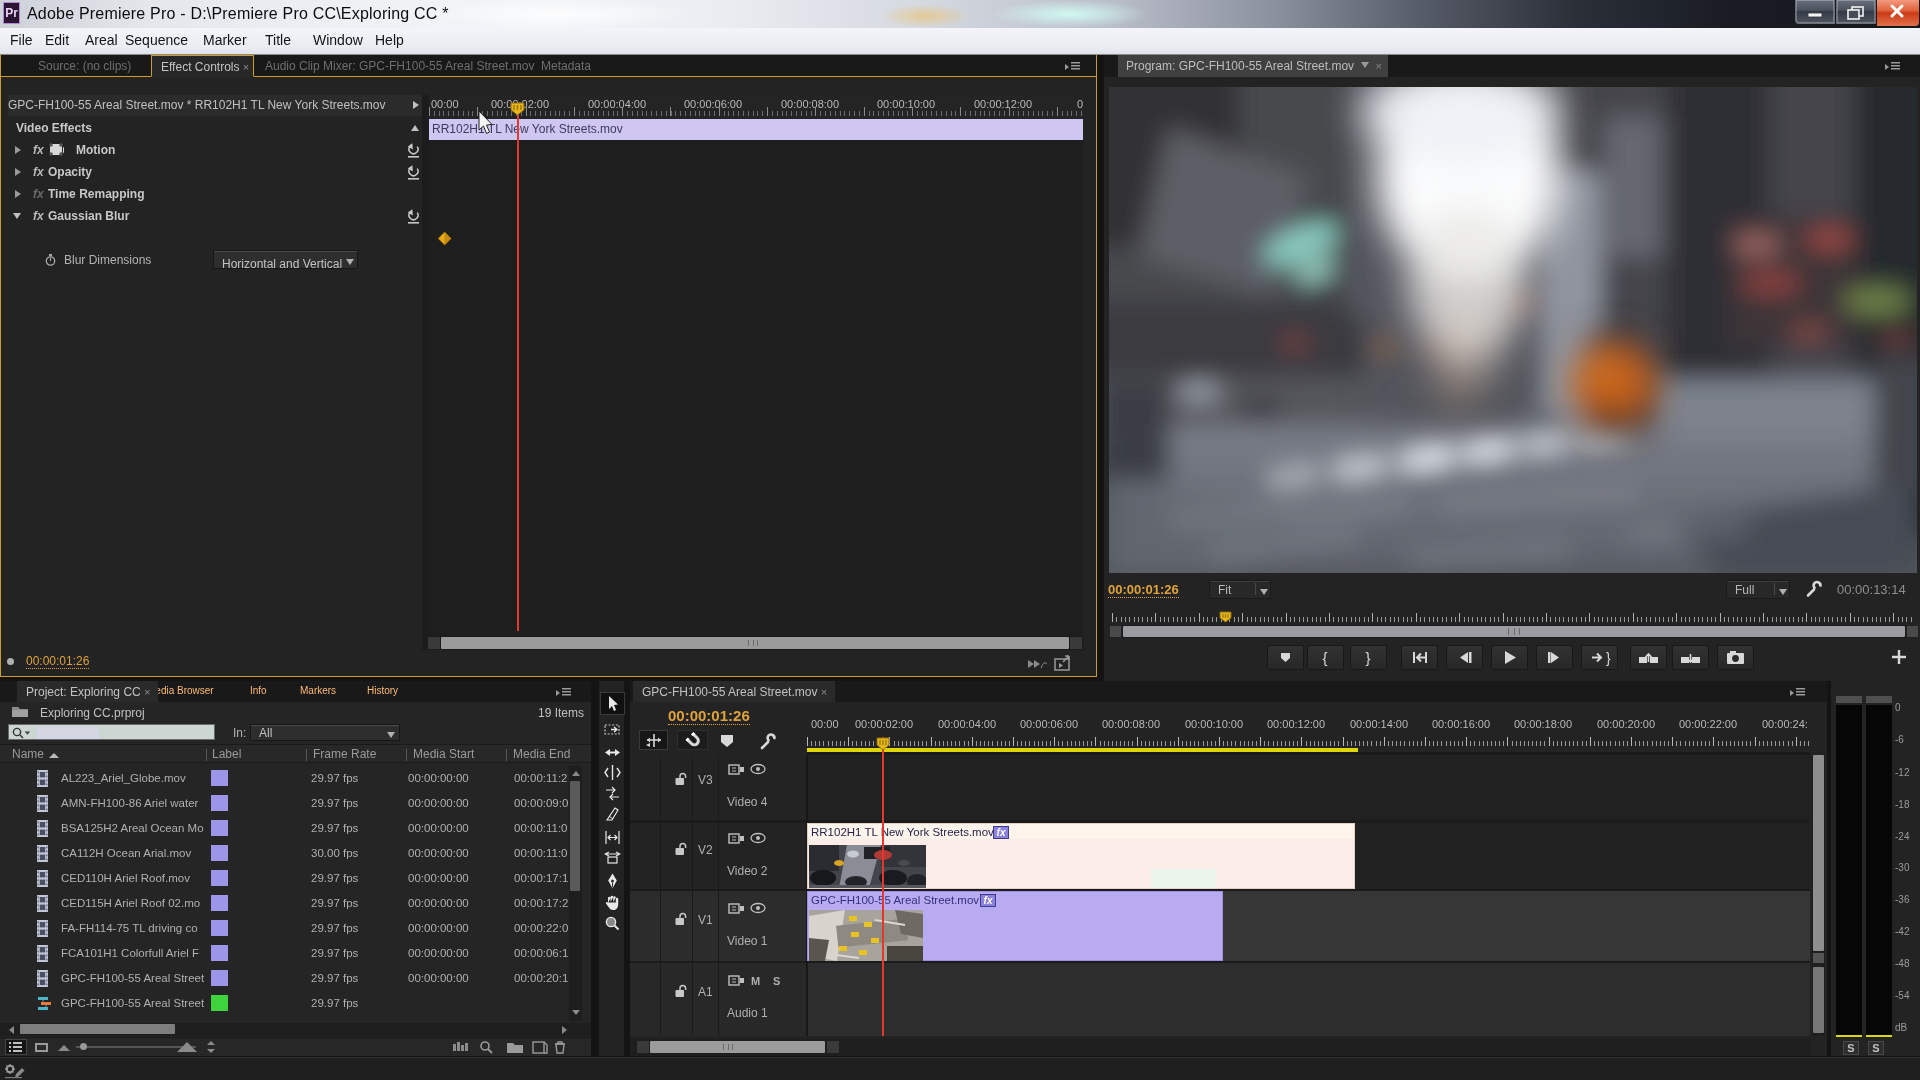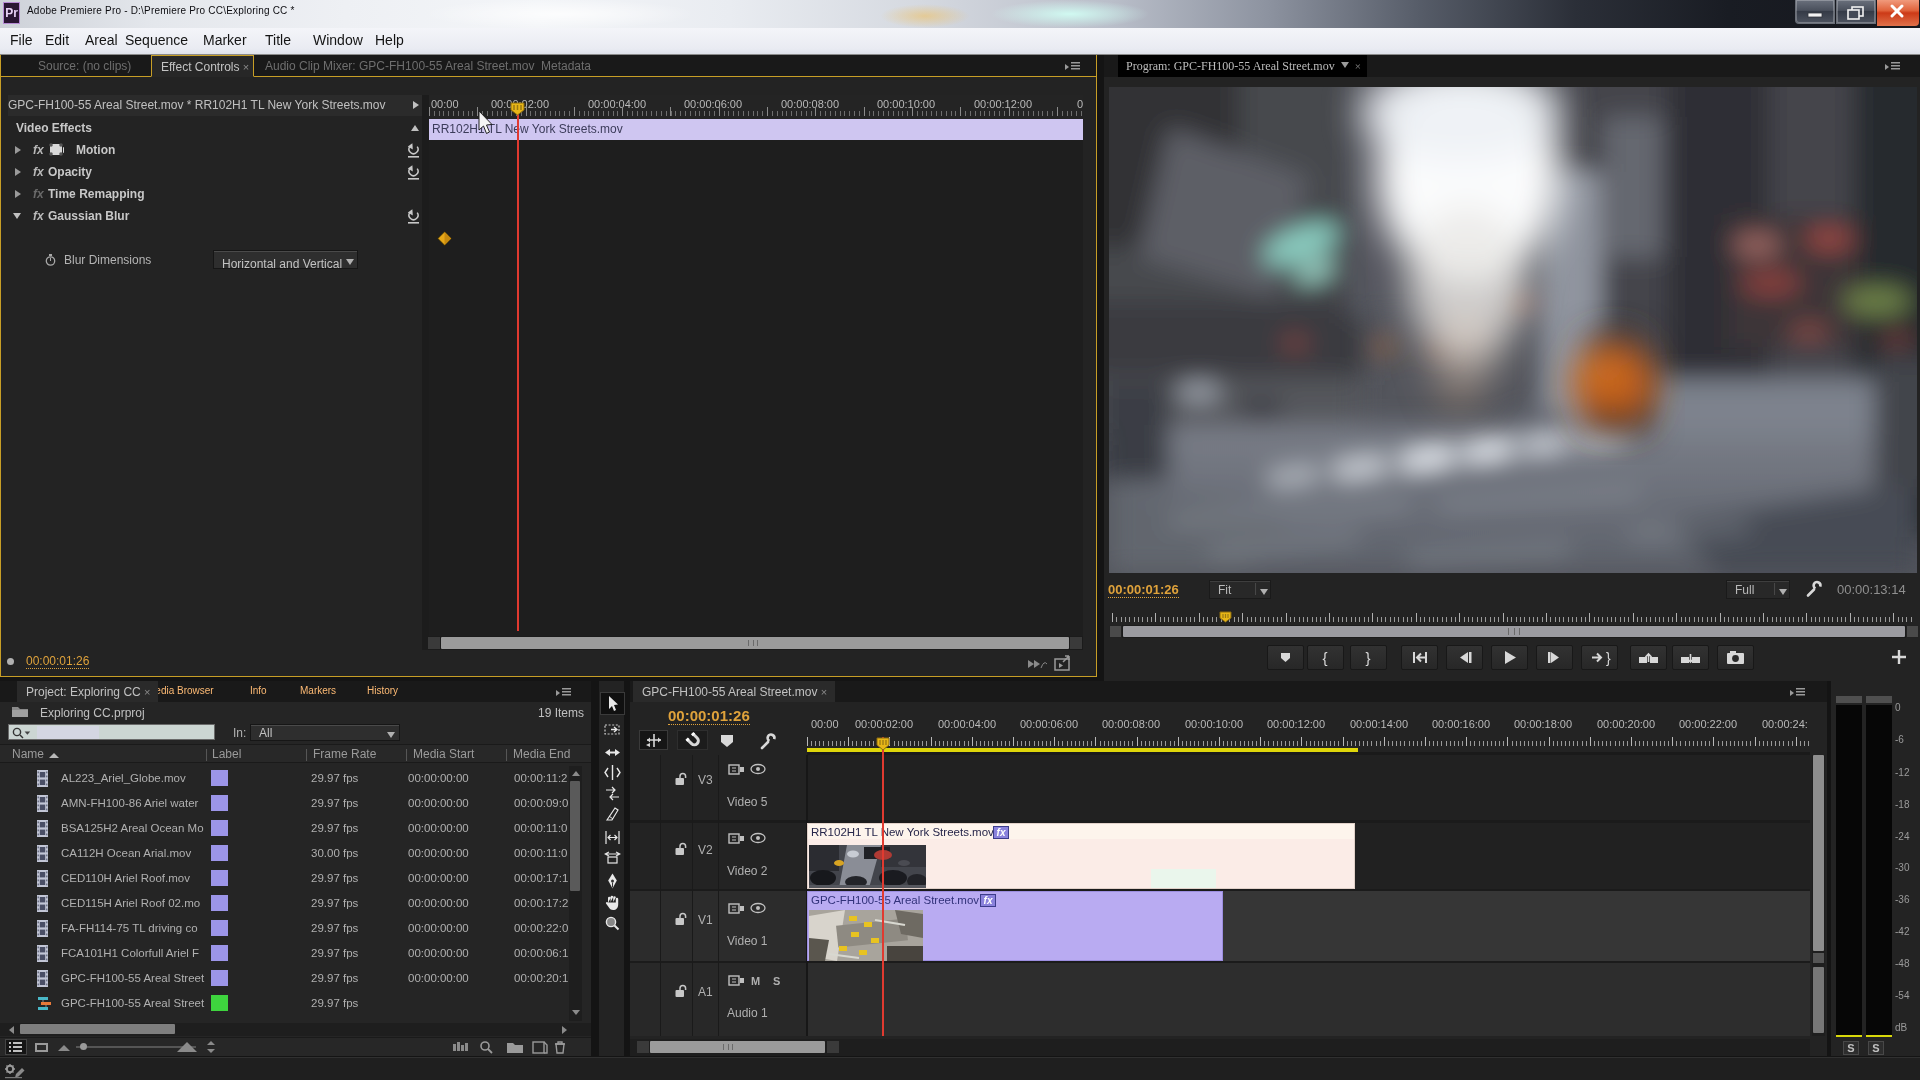--- a/index.html
+++ b/index.html
@@ -6,21 +6,21 @@
 html,body{width:1920px;height:1080px;overflow:hidden;background:#141414;font-family:"Liberation Sans",sans-serif;}
 .abs{position:absolute;}
 #stage{position:relative;width:1920px;height:1080px;}
 
 #titlebar{left:0;top:0;width:1920px;height:28px;
 background:linear-gradient(to right,#cdd1d8 0%,#e4e7ec 8%,#eef0f4 18%,#f3f5f8 28%,#e9ecf1 38%,#d5d9e0 48%,#b9bec9 58%,#8d93a0 66%,#565c68 74%,#2b2f38 82%,#191c23 90%,#15171d 100%);}
 #titlebar .glow1{left:990px;top:0;width:160px;height:28px;background:radial-gradient(ellipse at center,rgba(210,255,245,.9),rgba(210,255,245,0) 70%);}
 #titlebar .glow2{left:880px;top:4px;width:90px;height:24px;background:radial-gradient(ellipse at center,rgba(240,190,90,.55),rgba(240,190,90,0) 70%);}
 #titlebar .glow3{left:430px;top:0;width:260px;height:28px;background:radial-gradient(ellipse at center,rgba(255,255,255,.8),rgba(255,255,255,0) 75%);}
 #pricon{left:3px;top:2px;width:17px;height:22px;background:#2a1633;border:1px solid #b68ad4;color:#e9d3f7;font-size:12px;font-weight:bold;text-align:center;line-height:20px;}
-#title-text{left:27px;top:5px;font-size:10px;color:#0c0c10;letter-spacing:0.2px;}
+#title-text{left:27px;top:5px;font-size:16px;color:#0c0c10;letter-spacing:0.2px;}
 
 .winbtn{top:0;height:24px;border:1px solid #6a6f78;border-top:none;background:linear-gradient(#6a707c 0%,#4a505c 45%,#353b47 50%,#4d535f 100%);box-shadow:inset 0 0 0 1px rgba(255,255,255,.25);}
 #btn-min{left:1795px;width:40px;border-radius:0 0 0 4px;}
 #btn-max{left:1836px;width:40px;}
 #btn-close{left:1877px;width:42px;border-radius:0 0 4px 0;background:linear-gradient(#f09a7c 0%,#e0633c 40%,#cc3a17 50%,#e0714a 100%);}
 
 #menubar{left:0;top:28px;width:1920px;height:27px;background:linear-gradient(#f4f5f9,#e9ebf2 80%,#dfe2ea);border-bottom:1px solid #8a8a8a;color:#141414;font-size:14px;}
 #menubar span{position:absolute;top:4px;}
 .tab-inactive{color:#6e6e6e;font-size:12px;}
 
@@ -39,21 +39,21 @@
 #ec-ruler{left:0;top:0;width:654px;height:21px;background:#242424;color:#b9b9b9;font-size:11px;}
 #ec-clip{left:0;top:24px;width:654px;height:21px;background:#cfc6f1;color:#3c3c5a;font-size:12px;line-height:20px;}
 #ec-scroll{left:427px;top:581px;width:655px;height:14px;background:#1b1b1b;}
 #ec-status{left:0;top:597px;width:1095px;height:23px;color:#d2a13a;font-size:12px;}
 .hotval{color:#dfa23b;border-bottom:1px dotted #dfa23b;}
 .ddown{position:absolute;background:#2e2e2e;border:1px solid #161616;box-shadow:inset 0 1px 0 #4a4a4a;color:#c2c2c2;font-size:12px;}
 .stopwatch{position:absolute;}
 
 #prog{left:1104px;top:55px;width:816px;height:626px;background:#232323;}
 #prog-tabs{left:0;top:0;width:816px;height:22px;background:#191919;}
-#prog-tab{left:14px;top:0;height:22px;background:#000000;color:#bdbdbd;font-size:12px;padding:4px 6px 0 8px;font-family:Liberation Serif, serif;}
+#prog-tab{left:14px;top:0;height:22px;background:#404040;color:#bdbdbd;font-size:12px;padding:4px 6px 0 8px;}
 .pbtn{position:absolute;top:590px;width:37px;height:25px;background:linear-gradient(#323232,#272727);border:1px solid #181818;border-radius:2px;}
 .pbtn svg{position:absolute;left:0;top:0;}
 .pdd{position:absolute;background:#282828;border:1px solid #1a1a1a;box-shadow:inset 0 1px 0 #3e3e3e;color:#b8b8b8;font-size:12px;height:19px;}
 
 #proj{left:0;top:681px;width:591px;height:375px;background:#252525;}
 #proj-tabs{left:0;top:0;width:591px;height:21px;background:#191919;}
 .ptab{position:absolute;top:4px;font-size:10px;color:#fdba74;}
 #proj-tab-active{left:17px;top:0;height:21px;background:#2a2a2a;color:#c2c2c2;font-size:12px;padding:4px 8px 0 9px;}
 .prow{position:absolute;left:0;width:568px;height:25px;font-size:11.5px;color:#b0b0b0;}
 .prow .nm{position:absolute;left:61px;top:6px;}
@@ -911,21 +911,21 @@
       <span class="track-lab" style="left:68px;top:18px">V3</span>
       <svg class="tl-icon" style="left:98px;top:8px" width="17" height="13">
           <rect x="1" y="2" width="10" height="9" fill="none" stroke="#c0c0c0" stroke-width="1.4"></rect>
           <path d="M4 5 h4 M4 8 h4" stroke="#c0c0c0"></path>
           <rect x="12" y="4" width="4" height="5" fill="#c0c0c0"></rect>
         </svg>
       <svg class="tl-icon" style="left:120px;top:8px" width="16" height="12">
           <ellipse cx="8" cy="6" rx="7" ry="4.5" fill="none" stroke="#c0c0c0" stroke-width="1.3"></ellipse>
           <circle cx="8" cy="6" r="2" fill="#c0c0c0"></circle>
         </svg>
-      <span class="track-lab" style="left:97px;top:40px">Video 5</span>
+      <span class="track-lab" style="left:97px;top:40px">Video 4</span>
 
       <svg class="tl-icon" style="left:44px;top:86px" width="13" height="15">
           <path d="M6 7 v-1.8 a2.8 2.8 0 0 1 5.6 0 V 7" fill="none" stroke="#c8c8c8" stroke-width="1.5"></path>
           <rect x="1.5" y="7" width="8.5" height="7" rx="1" fill="#c8c8c8"></rect>
         </svg>
       <span class="track-lab" style="left:68px;top:88px">V2</span>
       <svg class="tl-icon" style="left:98px;top:77px" width="17" height="13">
           <rect x="1" y="2" width="10" height="9" fill="none" stroke="#c0c0c0" stroke-width="1.4"></rect>
           <path d="M4 5 h4 M4 8 h4" stroke="#c0c0c0"></path>
           <rect x="12" y="4" width="4" height="5" fill="#c0c0c0"></rect>

